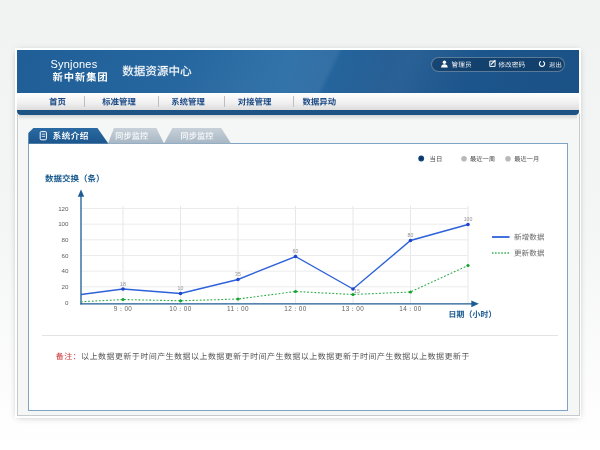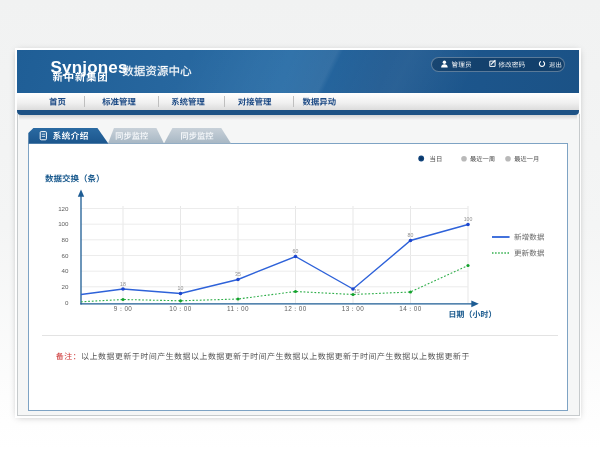--- a/index.html
+++ b/index.html
@@ -3,21 +3,21 @@
 <style>
 *{margin:0;padding:0;box-sizing:border-box}
 html,body{width:600px;height:450px;overflow:hidden;font-family:"Liberation Sans",sans-serif}
 body{background:linear-gradient(180deg,#f1f2f2 0%,#f4f5f5 50%,#fdfdfd 88%,#fff 100%);position:relative}
 .page{position:absolute;left:17px;top:50px;width:562px;height:366px;background:#f5f6f6;
   box-shadow:0 0 0 2px rgba(255,255,255,.95),0 1px 7px rgba(0,0,0,.28)}
 .hdr{position:absolute;left:17px;top:50px;width:562px;height:43px;
   background:linear-gradient(105deg,#1f5e96 0%,#27679f 30%,#2369a4 48%,#1d5890 65%,#1b5286 100%)}
 .hdr:after{content:"";position:absolute;inset:0;
   background:linear-gradient(116deg,rgba(255,255,255,0) 30%,rgba(255,255,255,.05) 42%,rgba(255,255,255,.09) 55%,rgba(255,255,255,.02) 56%,rgba(255,255,255,.06) 68%,rgba(255,255,255,0) 80%)}
-.logo{position:absolute;left:50.5px;top:58px;color:#fff;font-weight:bold;font-size:17px;letter-spacing:.2px}
+.logo{position:absolute;left:50.5px;top:58px;color:#fff;font-weight:normal;font-size:11px;letter-spacing:.2px}
 .pill{position:absolute;left:431px;top:56.5px;width:134px;height:15.5px;border-radius:8px;
   background:rgba(8,38,70,.42);border:1px solid rgba(255,255,255,.3)}
 .nav{position:absolute;left:17px;top:93px;width:562px;height:17px;
   background:linear-gradient(180deg,#ffffff 0%,#f1f1f1 55%,#dcdcdc 100%)}
 .nsep{position:absolute;top:96px;width:1px;height:11px;background:#bfbfbf}
 .nbar{position:absolute;left:17px;top:110px;width:562px;height:4.5px;background:#1d5285;border-radius:0 0 4px 4px}
 .nshadow{position:absolute;left:19px;top:114.5px;width:558px;height:5px;
   background:linear-gradient(180deg,rgba(60,60,60,.18),rgba(60,60,60,0))}
 .tab{position:absolute;top:127.5px;height:16px}
 .tab1{left:28.3px;width:80px;background:linear-gradient(180deg,#2a6aa2,#1b558c);

